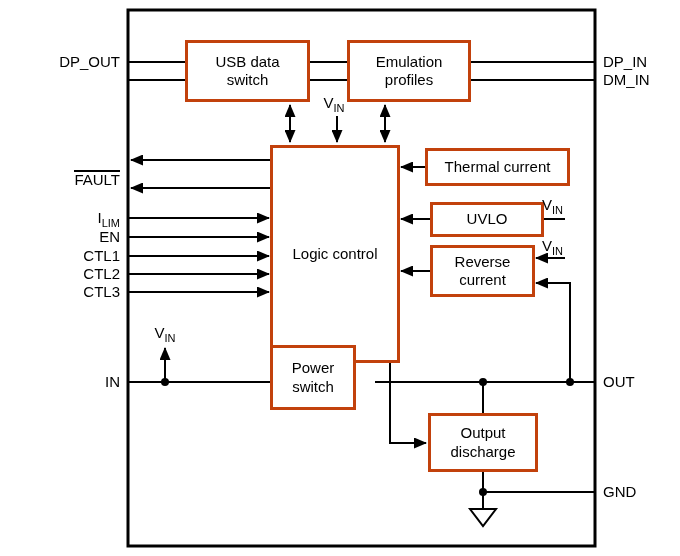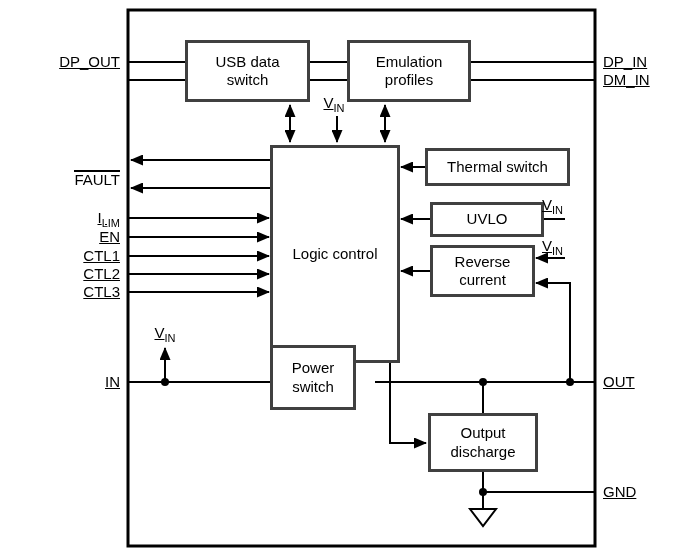--- a/index.html
+++ b/index.html
@@ -1,25 +1,25 @@
 <!DOCTYPE html>
 <html><head>
 <meta charset="utf-8">
 <style>
   * { margin:0; padding:0; box-sizing:border-box; }
   html, body { background:#ffffff; }
   body { font-family:"Liberation Sans","DejaVu Sans",sans-serif; color:#000; }
   .stage { position:relative; width:680px; height:556px; background:#fff; overflow:hidden; font-size:15px; }
   .stage > svg { position:absolute; left:0; top:0; }
   .block {
-    position:absolute; background:#fff; border:3px solid #404040;
+    position:absolute; background:#fff; border:3px solid #c2410c;
     display:flex; flex-direction:column; align-items:center; justify-content:center;
     text-align:center; line-height:1.22; font-size:15px;
   }
-  .label { position:absolute; height:20px; line-height:20px; white-space:nowrap; font-size:15px;text-decoration:underline; }
+  .label { position:absolute; height:20px; line-height:20px; white-space:nowrap; font-size:15px; }
   .ralign { text-align:right; }
   .calign { text-align:center; }
   sub { font-size:11px; }
   .ol { display:inline-block; border-top:2px solid #000; line-height:16px; margin-top:20px; }
 </style>
 </head>
 <body>
 
 <div class="stage">
 
@@ -72,21 +72,21 @@
     <span>switch</span>
   </div>
   <div class="block" style="left:347px;top:40px;width:124px;height:62px">
     <span>Emulation</span>
     <span>profiles</span>
   </div>
   <div class="block" style="left:270px;top:145px;width:130px;height:218px">
     <span>Logic control</span>
   </div>
   <div class="block" style="left:425px;top:148px;width:145px;height:38px">
-    <span>Thermal switch</span>
+    <span>Thermal current</span>
   </div>
   <div class="block" style="left:430px;top:202px;width:114px;height:35px">
     <span>UVLO</span>
   </div>
   <div class="block" style="left:430px;top:245px;width:105px;height:52px">
     <span>Reverse</span>
     <span>current</span>
   </div>
   <div class="block" style="left:270px;top:345px;width:86px;height:65px">
     <span>Power</span>

